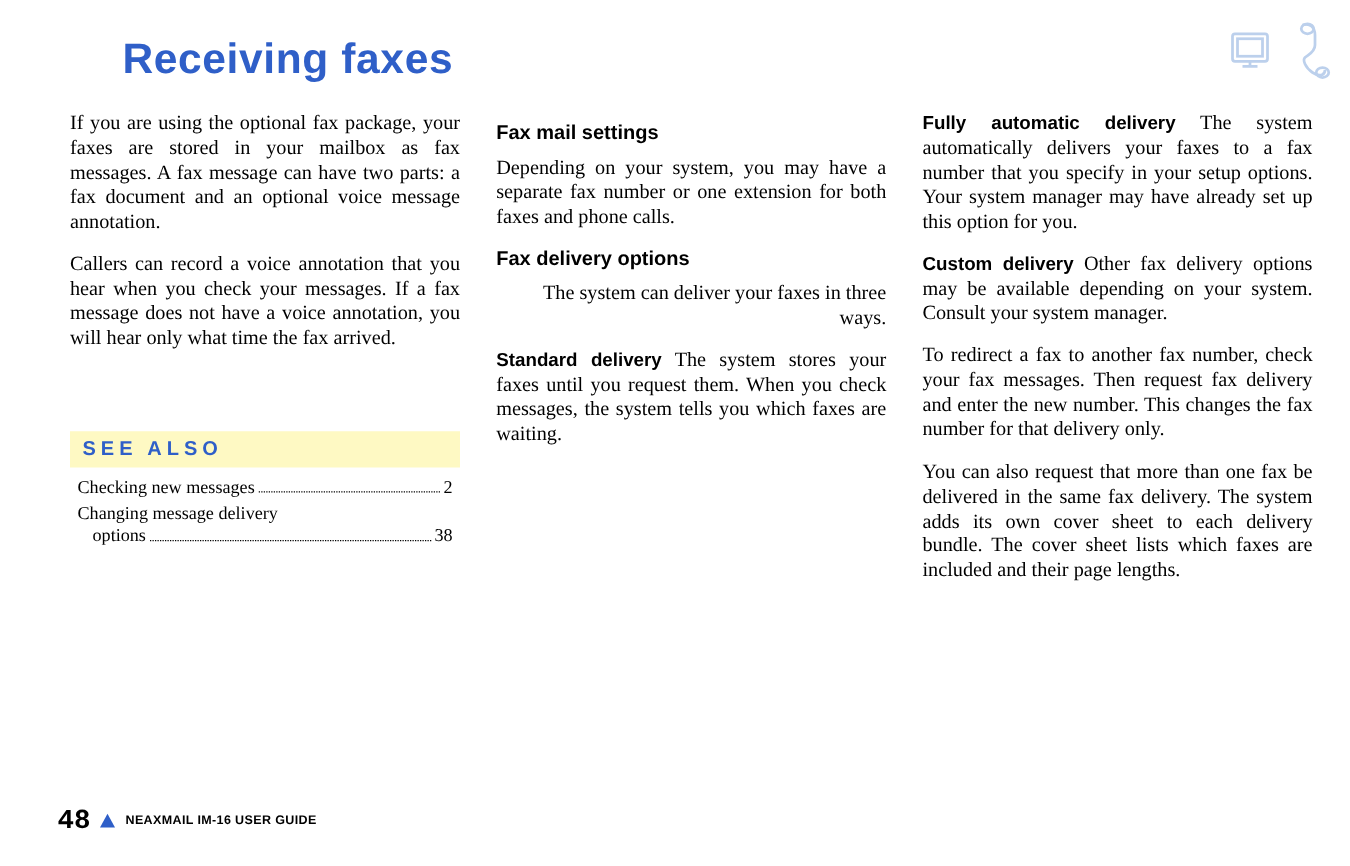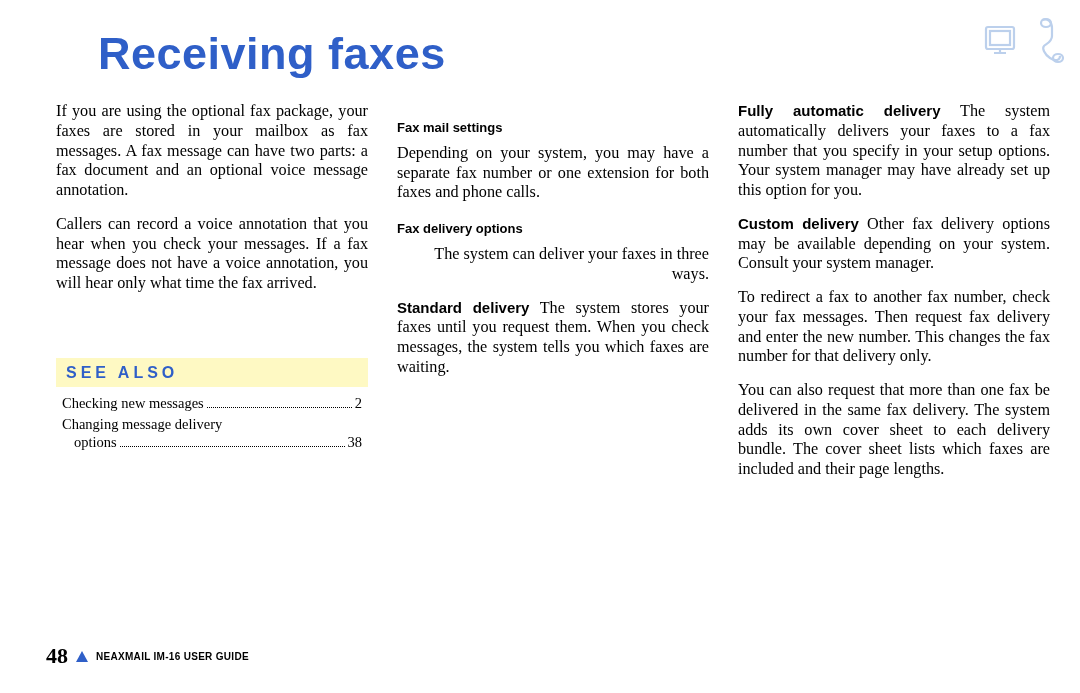--- a/index.html
+++ b/index.html
@@ -11,21 +11,21 @@
     position: relative;
     overflow: hidden;
   }
   .page {
     padding: 28px 30px 18px 56px;
     position: relative;
     height: 100%;
   }
   .heading {
     font-family: Arial, Helvetica, sans-serif;
-    font-size: 45px;
+    font-size: 34px;
     font-weight: bold;
     color: #2f5fc8;
     letter-spacing: 0.5px;
     margin: 0 0 22px 42px;
   }
   .icons {
     position: absolute;
     top: 16px;
     right: 14px;
     display: flex;
@@ -39,24 +39,24 @@
   }
   .col {
     flex: 1;
     font-size: 16.2px;
     line-height: 1.22;
     color: #000;
   }
   .col p { margin-bottom: 14px; text-align: justify; }
   .col h3 {
     font-family: Arial, Helvetica, sans-serif;
-    font-size: 13px;
+    font-size: 16px;
     font-weight: bold;
     color: #000;
-    margin-top: 18px;
+    margin-top: 8px;
     margin-bottom: 8px;
   }
   .dterm {
     font-family: Arial, Helvetica, sans-serif;
     font-weight: bold;
     font-size: 15px;
   }
   .seealso-block { margin-top: 64px; }
   .seealso-head {
     background: #fef9c3;
@@ -84,21 +84,21 @@
   }
   .footer {
     position: absolute;
     left: 46px;
     bottom: 24px;
     display: flex;
     align-items: center;
     gap: 8px;
   }
   .page-num {
-    font-family: Liberation Serif, serif;
+    font-family: Liberation Mono, monospace;
     font-size: 22px;
     font-weight: 900;
     color: #000;
   }
   .tri {
     width: 0; height: 0;
     border-left: 6px solid transparent;
     border-right: 6px solid transparent;
     border-bottom: 11px solid #2f5fc8;
   }

